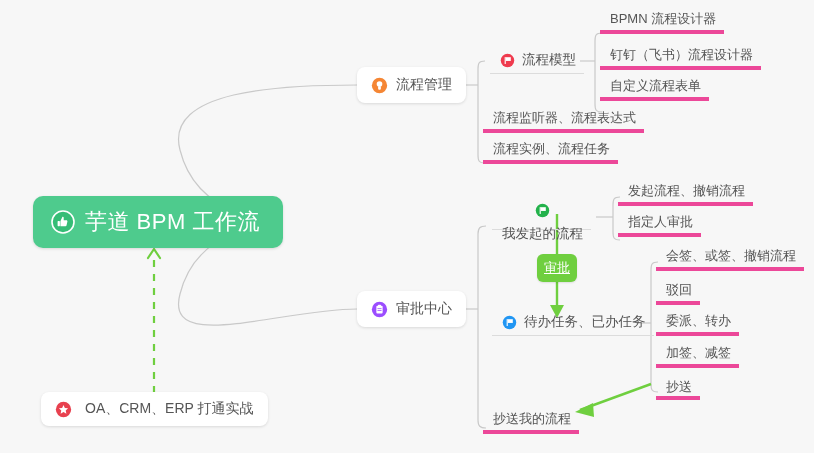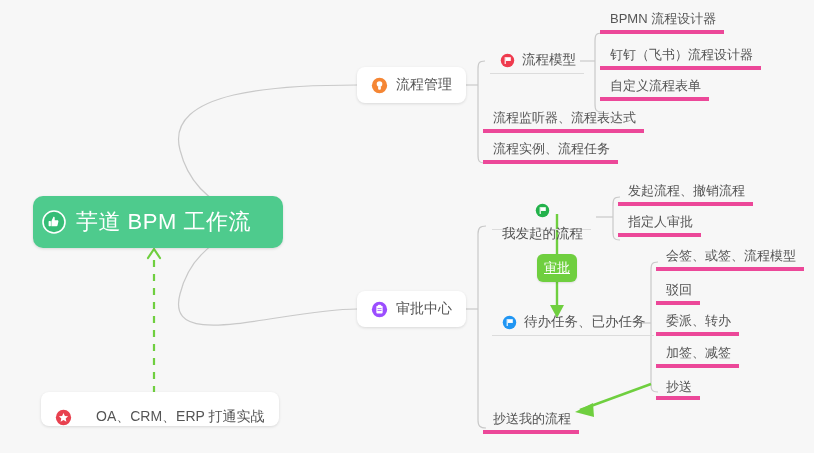--- a/index.html
+++ b/index.html
@@ -13,35 +13,35 @@
   #canvas{position:absolute;left:0;top:0;width:814px;height:453px;}
   svg.wires{position:absolute;left:0;top:0;width:814px;height:453px;pointer-events:none;}
 
   
   .node{position:absolute;display:flex;align-items:center;box-sizing:border-box;}
 
   .root{
     left:33px;top:196px;width:250px;height:52px;
     background:#4ecb8d;border-radius:10px;
     box-shadow:0 1px 3px rgba(0,0,0,.13);
-    padding:0 9px;gap:10px;
+    padding:0 18px;gap:10px;
   }
   .root .label{color:#fff;font-size:22px;letter-spacing:.5px;white-space:nowrap;}
 
   .branch{
     background:#fff;border-radius:8px;height:36px;
     box-shadow:0 1px 3px rgba(0,0,0,.12);
     padding:0 14px;gap:8px;
   }
   .branch .label{color:#555;font-size:14px;white-space:nowrap;}
 
   .card{
     background:#fff;border-radius:8px;height:34px;
     box-shadow:0 1px 3px rgba(0,0,0,.12);
-    padding:0 14px;gap:24px;align-items:flex-end;
+    padding:0 14px;gap:13px;
   }
   .card .label{color:#555;font-size:14px;white-space:nowrap;}
 
   
   .sub{
     height:27px;padding:0 8px 0 10px;gap:7px;
     border-bottom:1px solid #dcdcdc;
     align-items:center;
   }
   .sub .label{color:#555;font-size:13.5px;white-space:nowrap;}
@@ -199,21 +199,21 @@
       <svg width="15" height="15" viewBox="0 0 20 20">
         <circle cx="10" cy="10" r="9" fill="#2196f3"></circle>
         <rect x="6.2" y="5.2" width="1.5" height="9.6" rx="0.6" fill="#ffffff"></rect>
         <path d="M7.7 5.6 L14.4 5.6 L14.4 10.6 L7.7 10.6 Z" fill="#ffffff"></path>
       </svg>
     </span>
     <span class="label">待办任务、已办任务</span>
   </div>
 
   <div class="node leaf" style="left:656px;top:245px;">
-    <span class="label">会签、或签、流程模型</span>
+    <span class="label">会签、或签、撤销流程</span>
   </div>
   <div class="node leaf" style="left:656px;top:279px;">
     <span class="label">驳回</span>
   </div>
   <div class="node leaf" style="left:656px;top:310px;">
     <span class="label">委派、转办</span>
   </div>
   <div class="node leaf" style="left:656px;top:342px;">
     <span class="label">加签、减签</span>
   </div>

